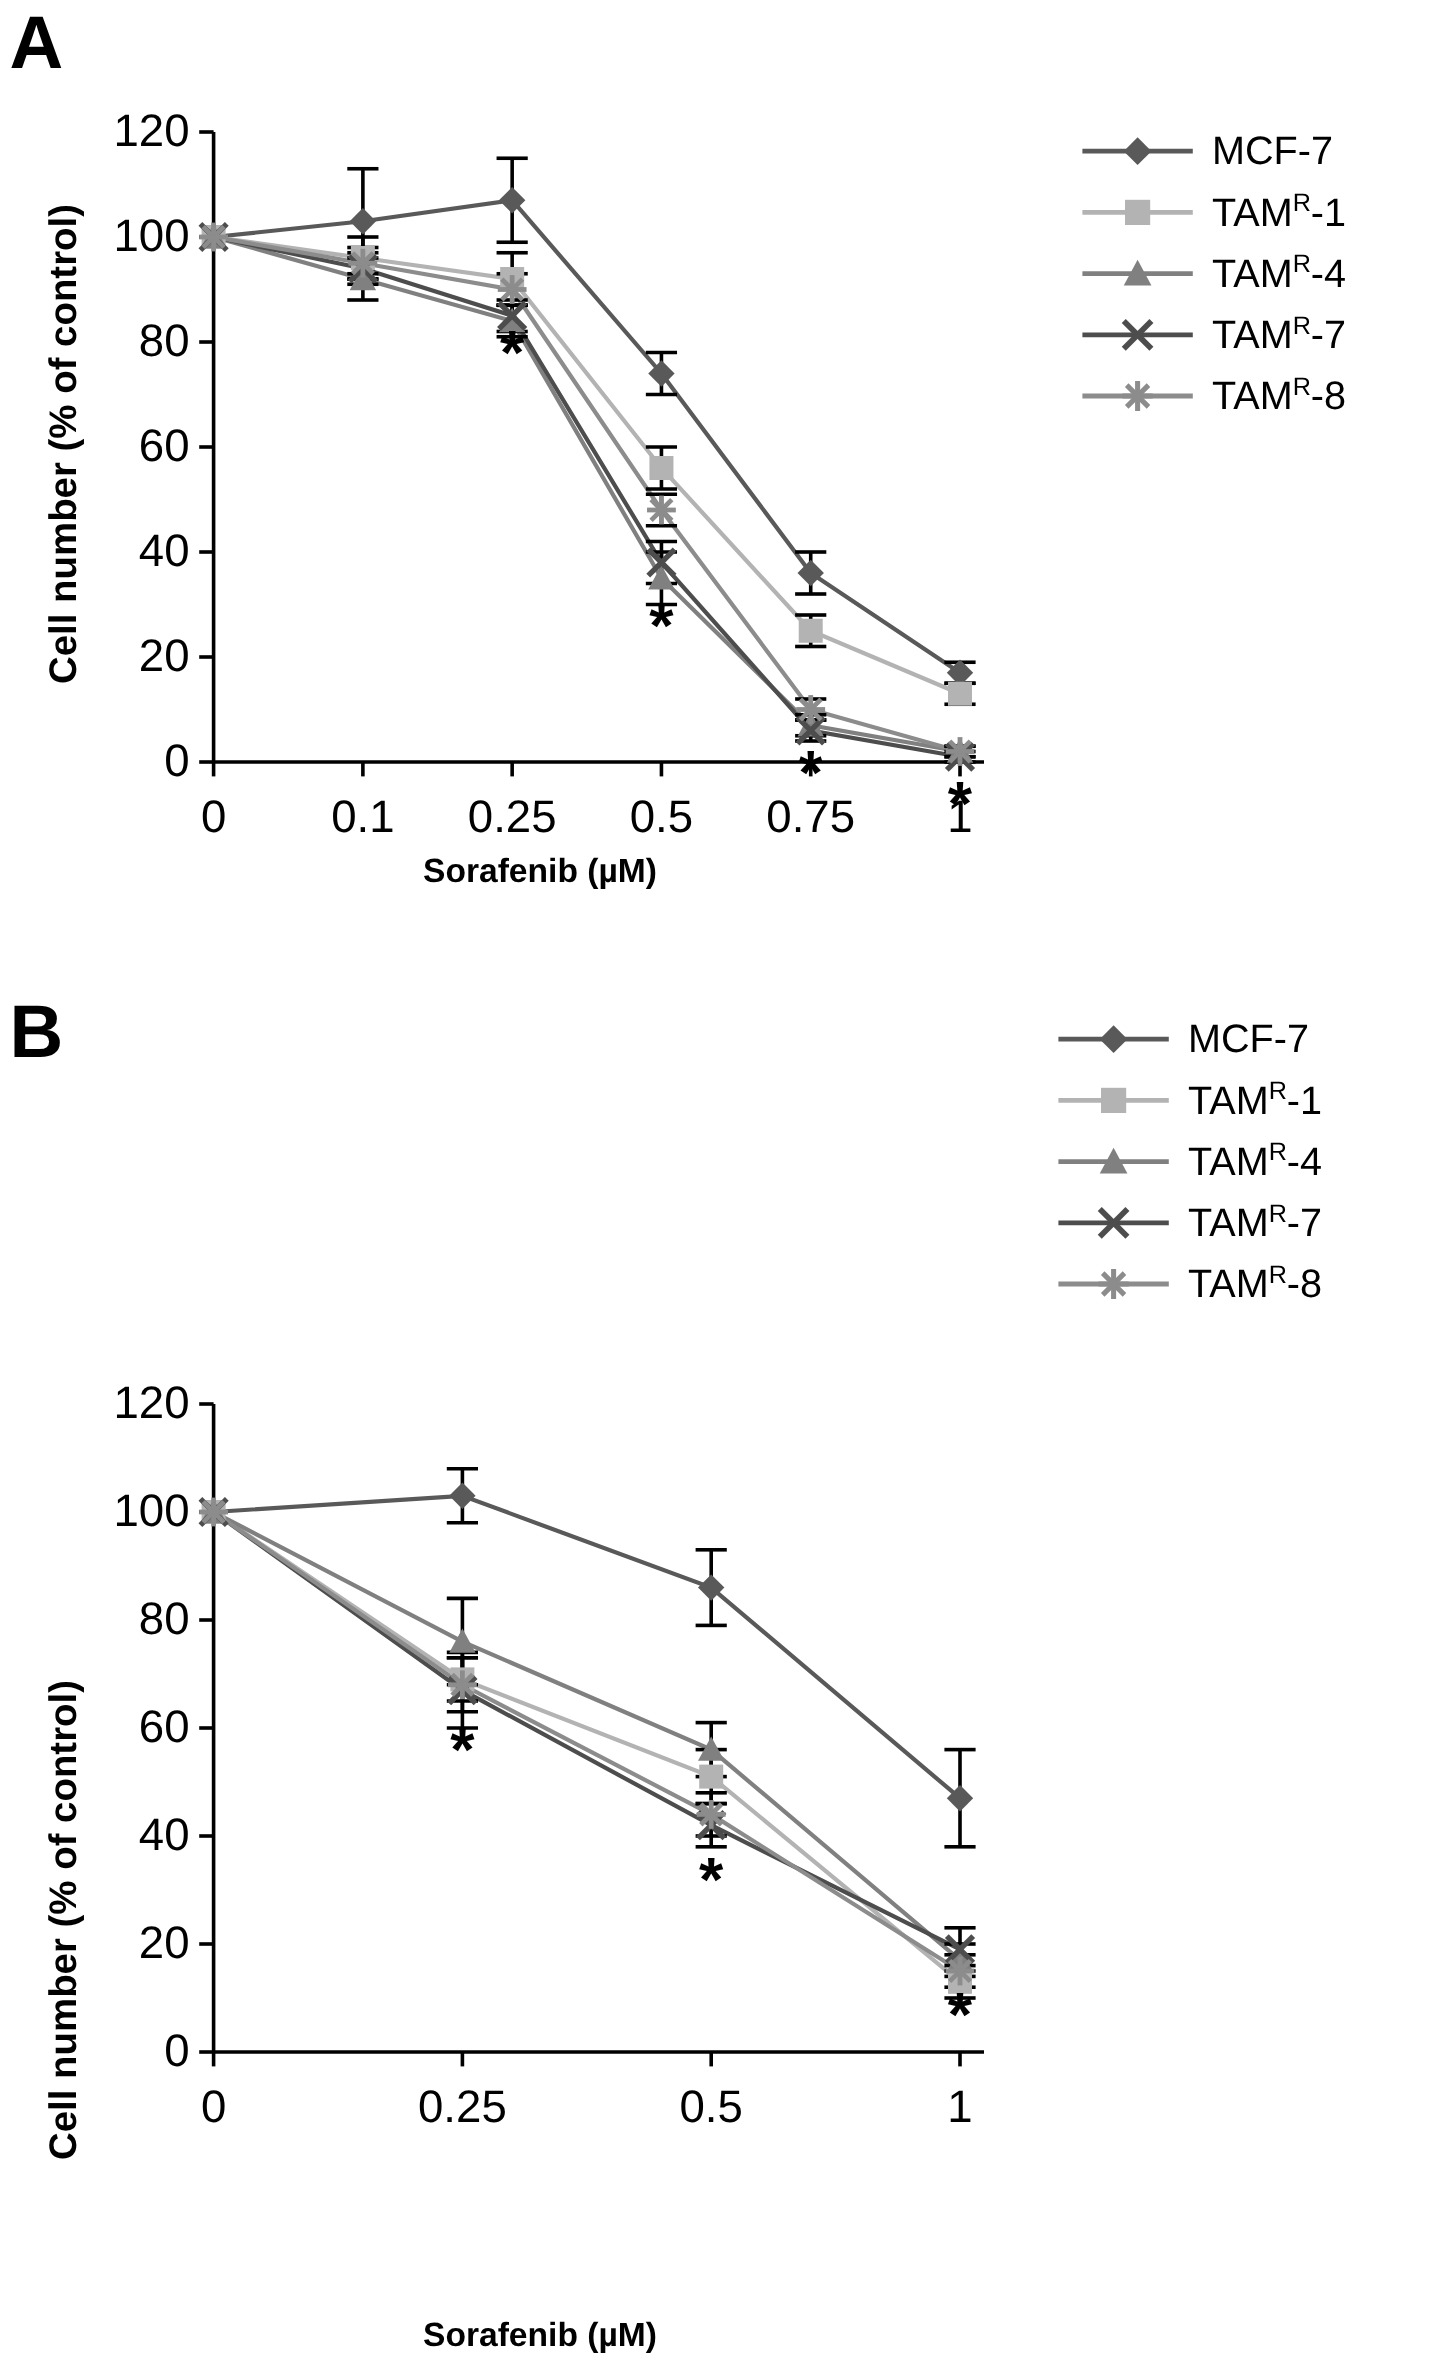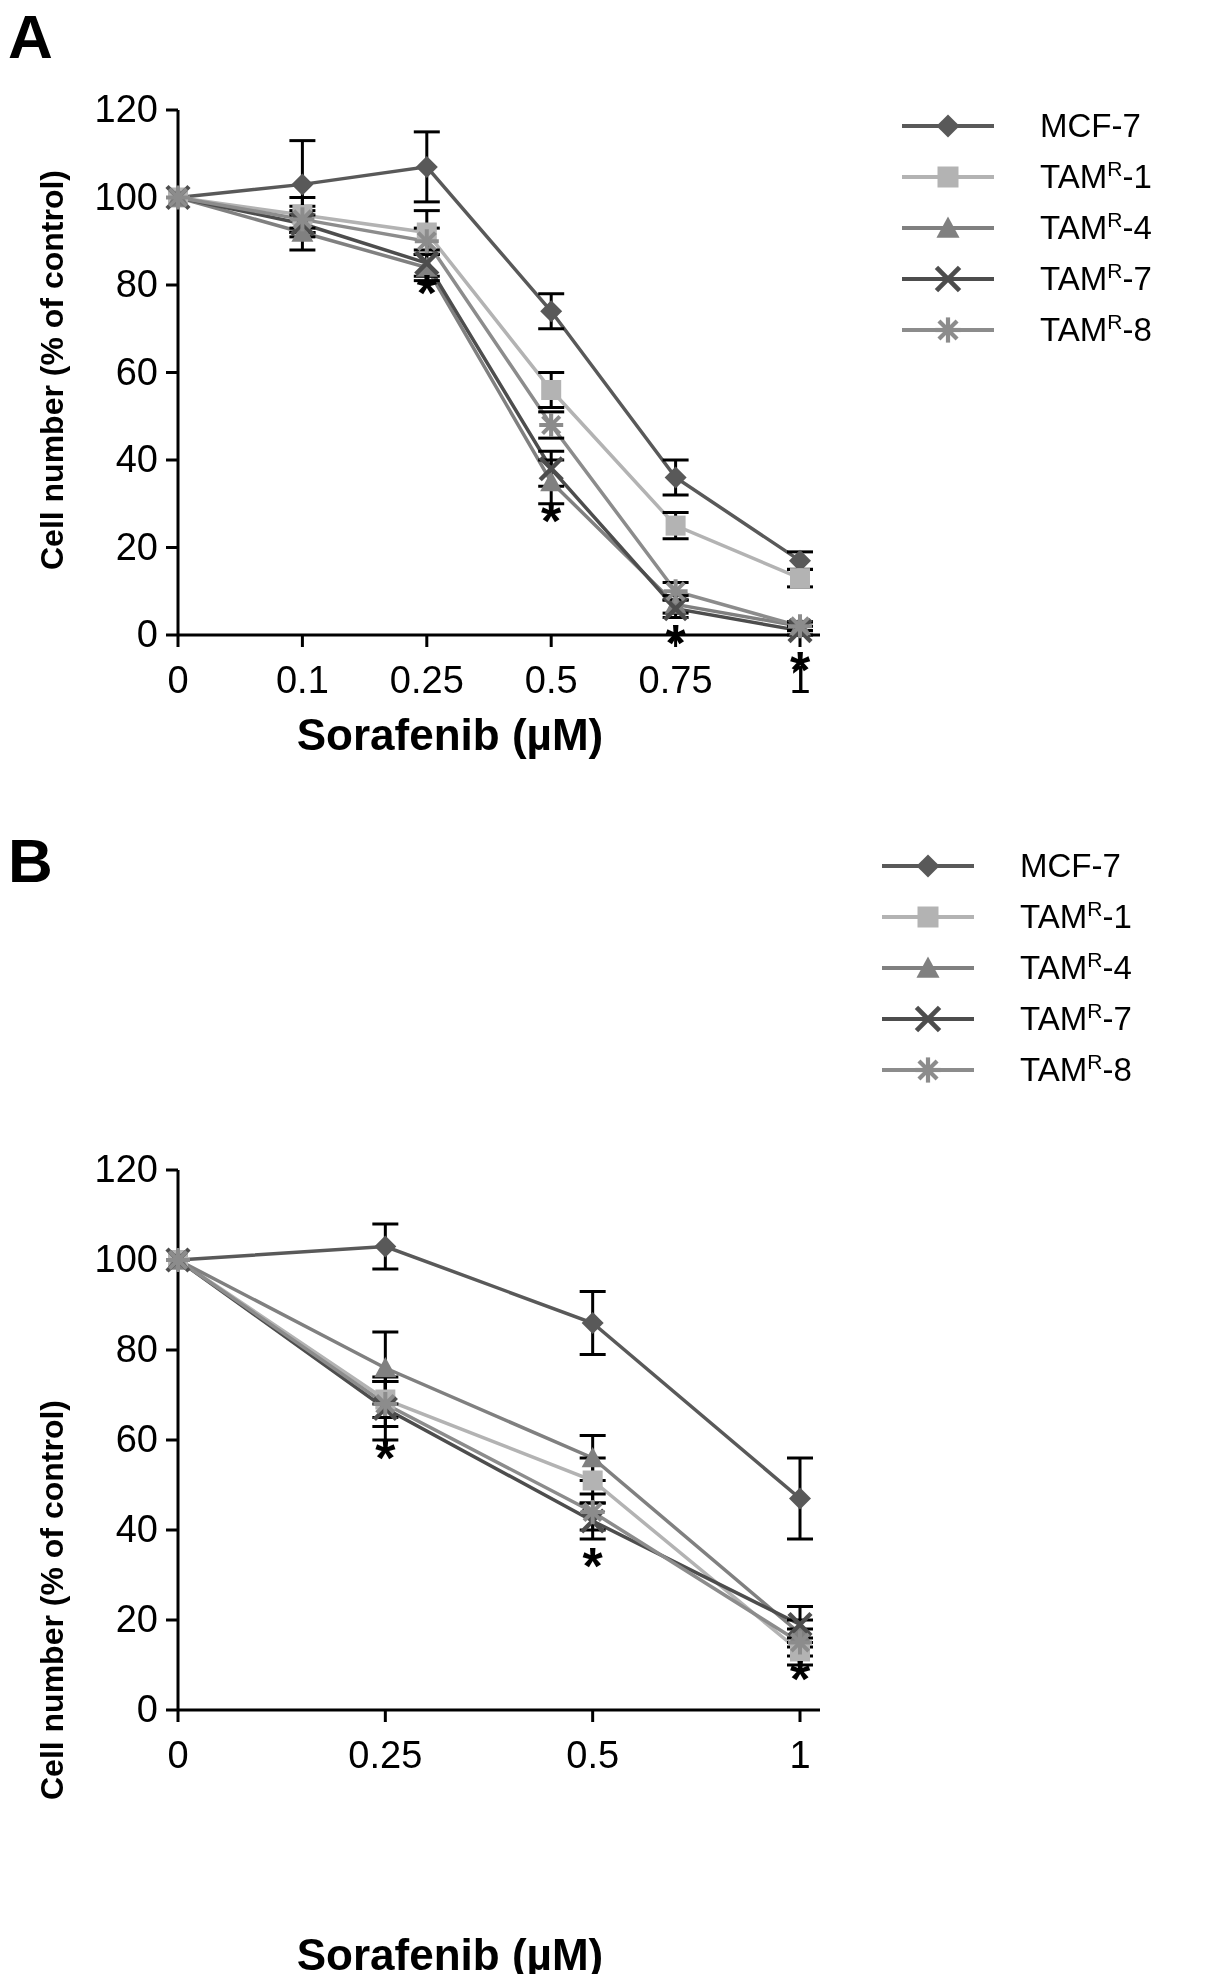--- a/index.html
+++ b/index.html
@@ -28,37 +28,36 @@
   .plot-svg { position: absolute; }
 
   .legend {
     position: absolute;
     font-size: 0;
   }
   .legend-row {
     display: flex;
     align-items: center;
     height: 51px;
-    gap: 30px;
   }
   .legend-sym { width: 96px; height: 36px; flex: 0 0 96px; }
   .legend-label {
     font-size: 33px;
     font-family: "Liberation Sans", sans-serif;
     color: #000;
     white-space: nowrap;
     padding-left: 14px;
     letter-spacing: 0px;
   }
   .legend-label sup { font-size: 21px; vertical-align: super; }
 
   .axis-title {
     position: absolute;
     font-weight: bold;
-    font-size: 44px;
+    font-size: 28px;
     font-family: "Liberation Sans", sans-serif;
     text-align: center;
   }
   .y-title {
     position: absolute;
     font-weight: bold;
     font-size: 32px;
     transform-origin: 0 0;
     transform: rotate(-90deg);
     white-space: nowrap;

